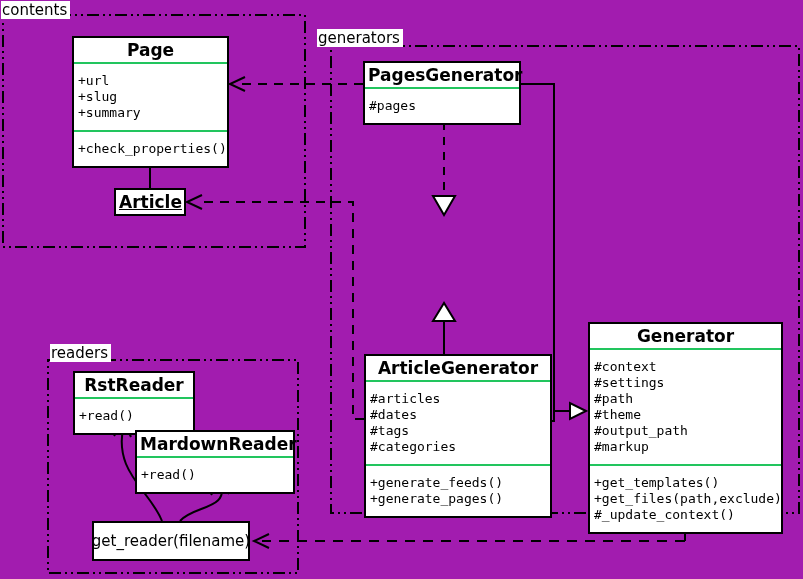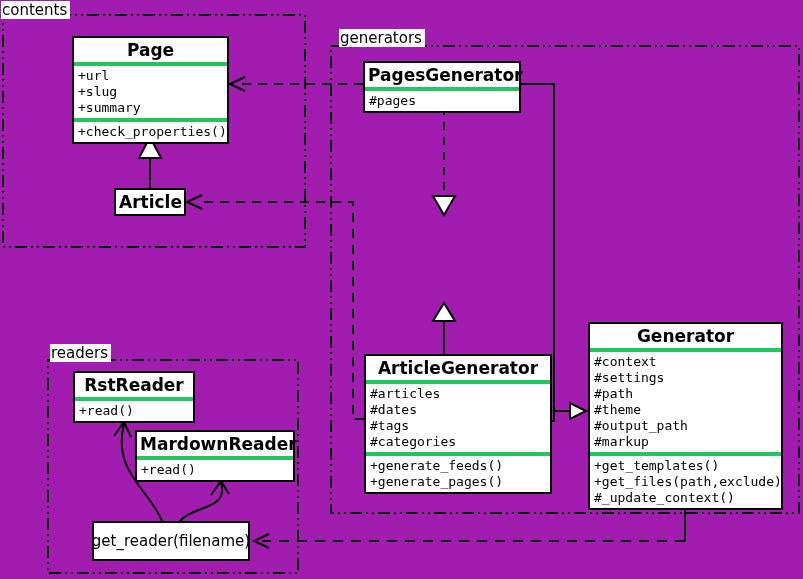--- a/index.html
+++ b/index.html
@@ -18,21 +18,21 @@
     border:2px solid #000; z-index:2;
   }
   .cls-title {
     font:bold 17px/20px "DejaVu Sans", sans-serif;
     text-align:center; padding:2px 3px; white-space:nowrap;
   }
   .stereotype {
     font:13px/15px "DejaVu Sans Mono", monospace;
     text-align:center; white-space:nowrap; padding-top:2px;
   }
-  .cls-sec { border-top:4px solid #22c55e; padding:2px 4px; }
+  .cls-sec { border-top:2px solid #22c55e; padding:9px 4px; }
   .member {
     font:13px/16px "DejaVu Sans Mono", monospace;
     white-space:pre; text-align:left;
   }
   .plainbox {
     position:absolute; box-sizing:border-box; background:#ffffff;
     border:2px solid #000; display:flex; align-items:center; justify-content:center;
     font:15px "DejaVu Sans", sans-serif; z-index:2;
   }
 </style>
@@ -71,36 +71,36 @@
     <polyline points="269,534 254,541 269,548" fill="none" stroke="#000" stroke-width="2"></polyline>
 
     <path d="M162,521 C150,490 112,472 124,424" fill="none" stroke="#000" stroke-width="2"></path>
     <polyline points="114,436 124,422 131,437" fill="none" stroke="#000" stroke-width="2"></polyline>
 
     <path d="M180,521 C194,505 229,510 221,483" fill="none" stroke="#000" stroke-width="2"></path>
     <polyline points="211,495 221,481 229,494" fill="none" stroke="#000" stroke-width="2"></polyline>
   </svg>
 
   <div class="pkg-label" style="left:1px; top:1px;">contents</div>
-  <div class="pkg-label" style="left:339px; top:29px;">generators</div>
+  <div class="pkg-label" style="left:317px; top:29px;">generators</div>
   <div class="pkg-label" style="left:50px; top:344px;">readers</div>
 
   <div class="cls" style="left:72px; top:36px; width:157px;">
     <div class="cls-title">Page</div>
     <div class="cls-sec">
       <div class="member">+url</div>
       <div class="member">+slug</div>
       <div class="member">+summary</div>
     </div>
     <div class="cls-sec">
       <div class="member">+check_properties()</div>
     </div>
   </div>
 
-  <div class="cls" style="left:114px; top:188px; width:72px;">
+  <div class="cls" style="left:114px; top:188px; width:72px;text-decoration:underline;">
     <div class="cls-title">Article</div>
   </div>
 
   <div class="cls" style="left:363px; top:61px; width:158px;">
     <div class="cls-title">PagesGenerator</div>
     <div class="cls-sec">
       <div class="member">#pages</div>
     </div>
   </div>
 

